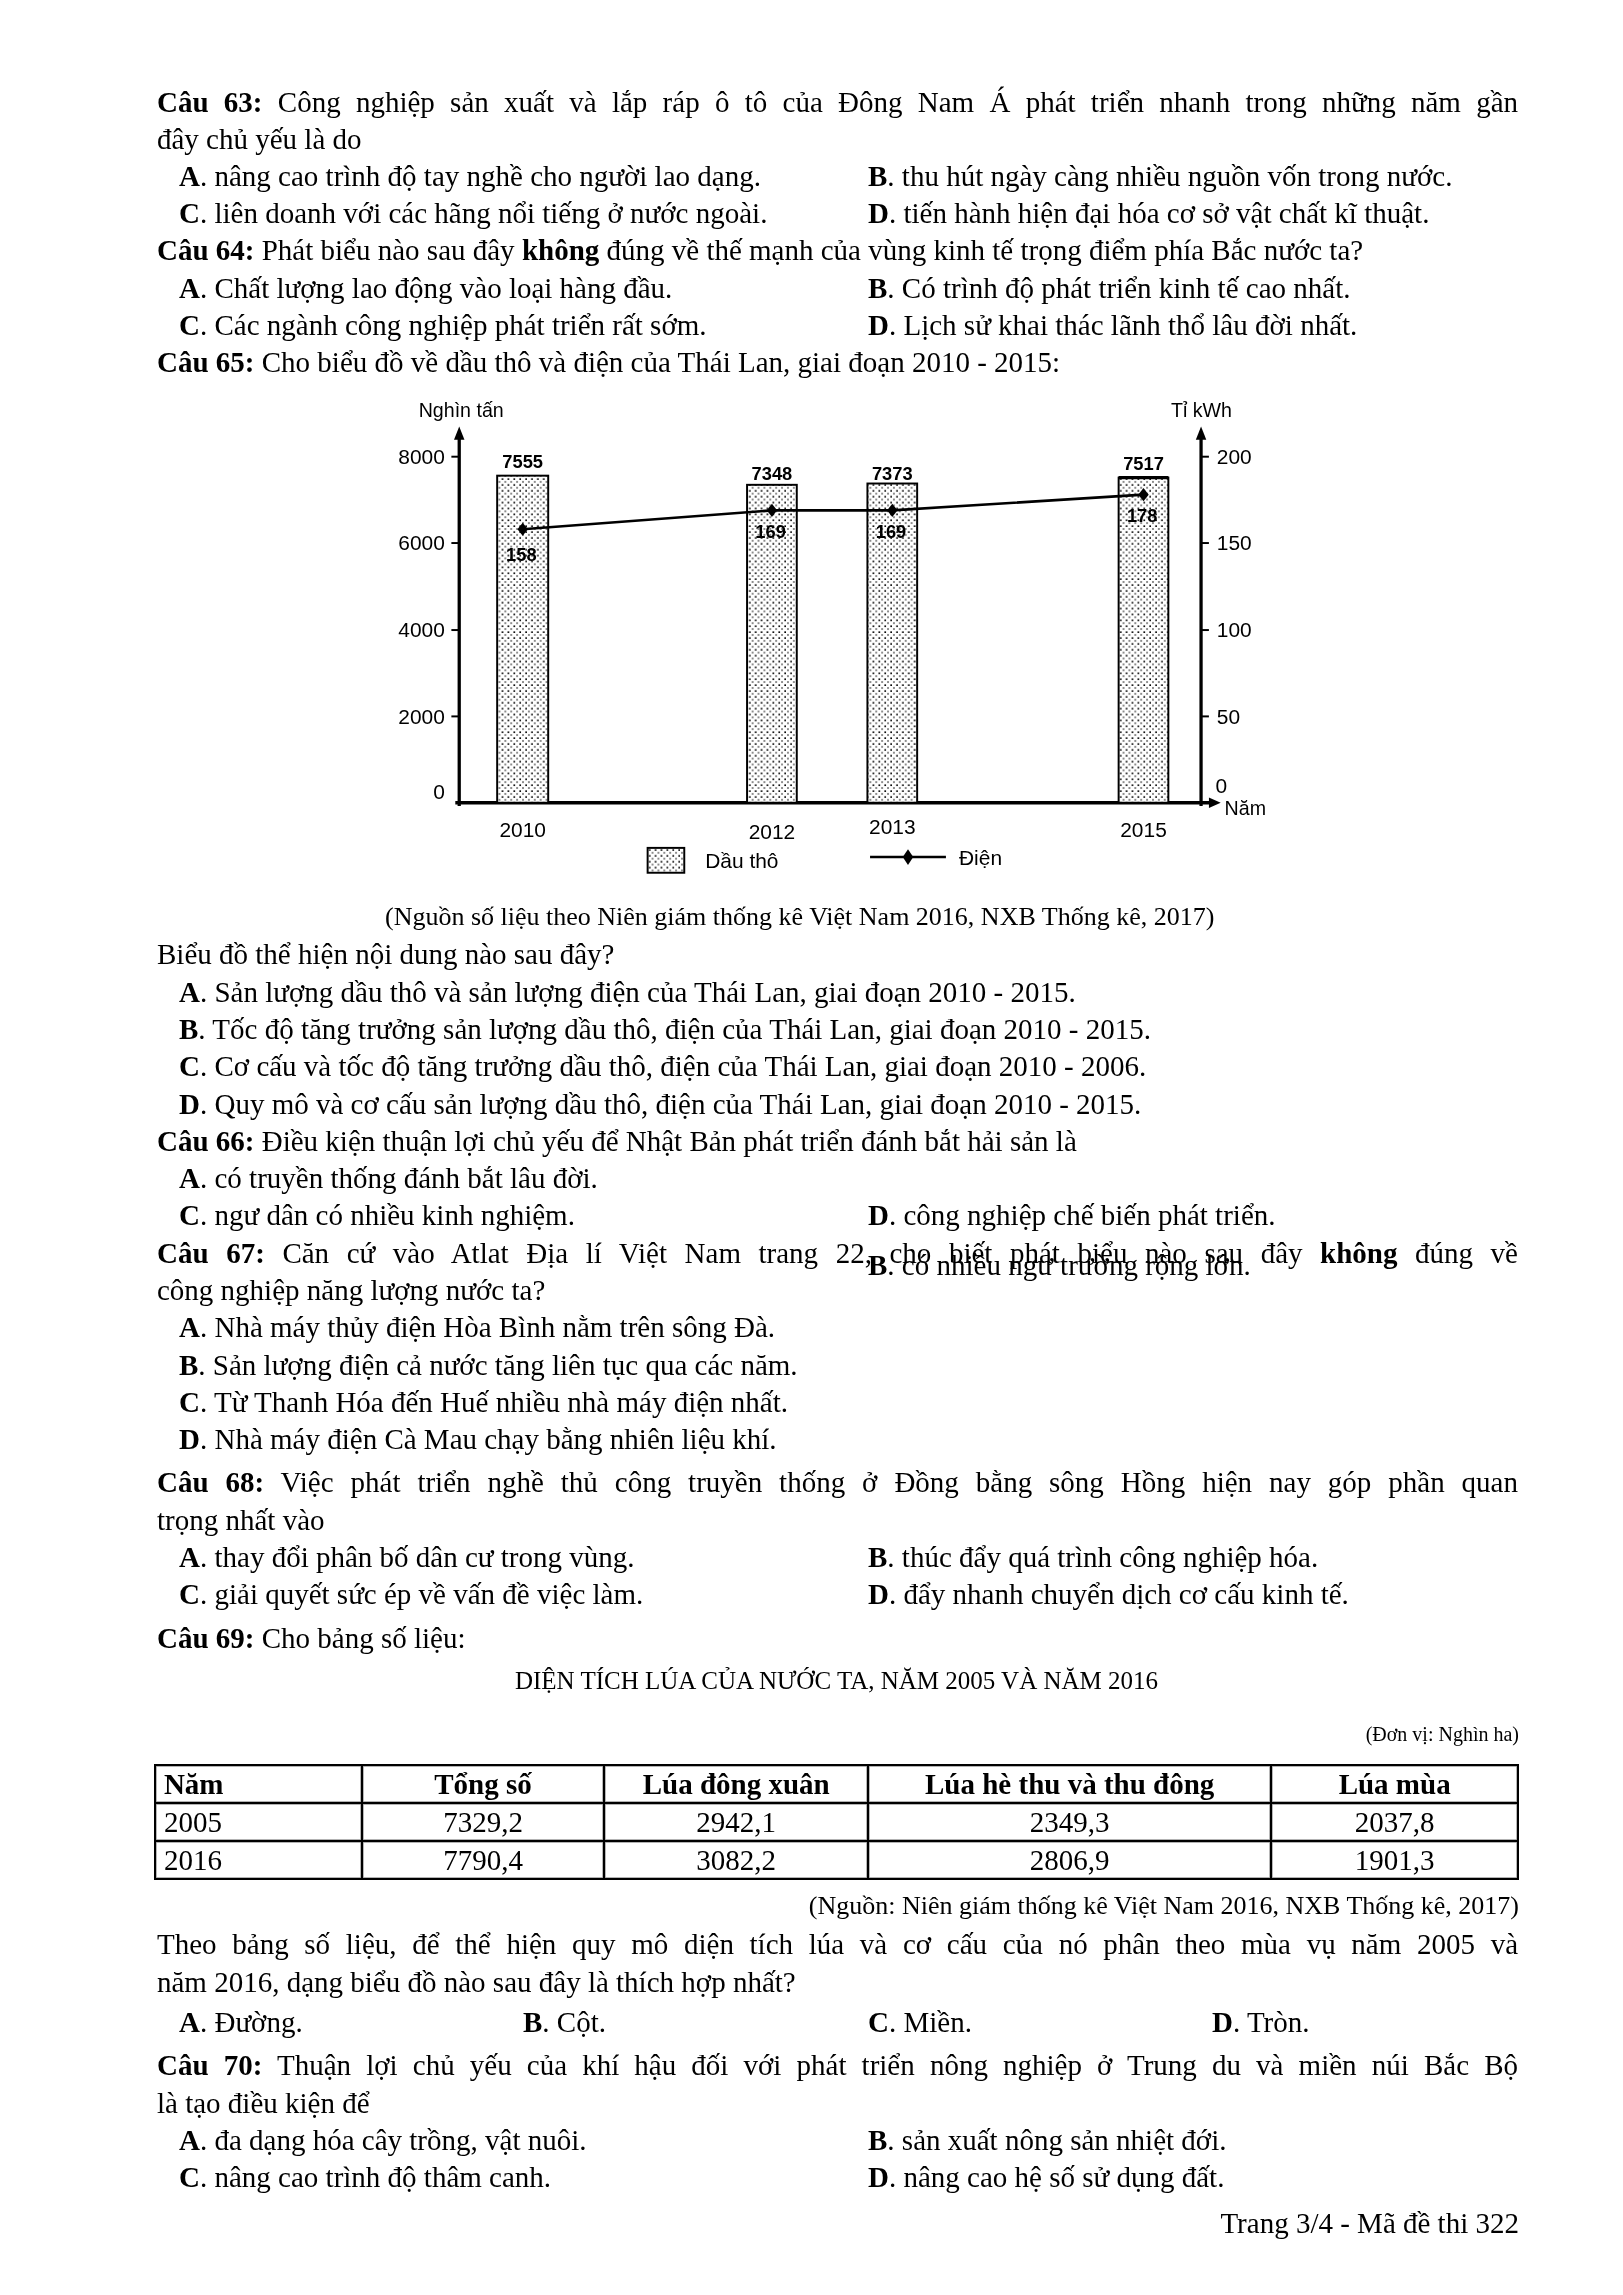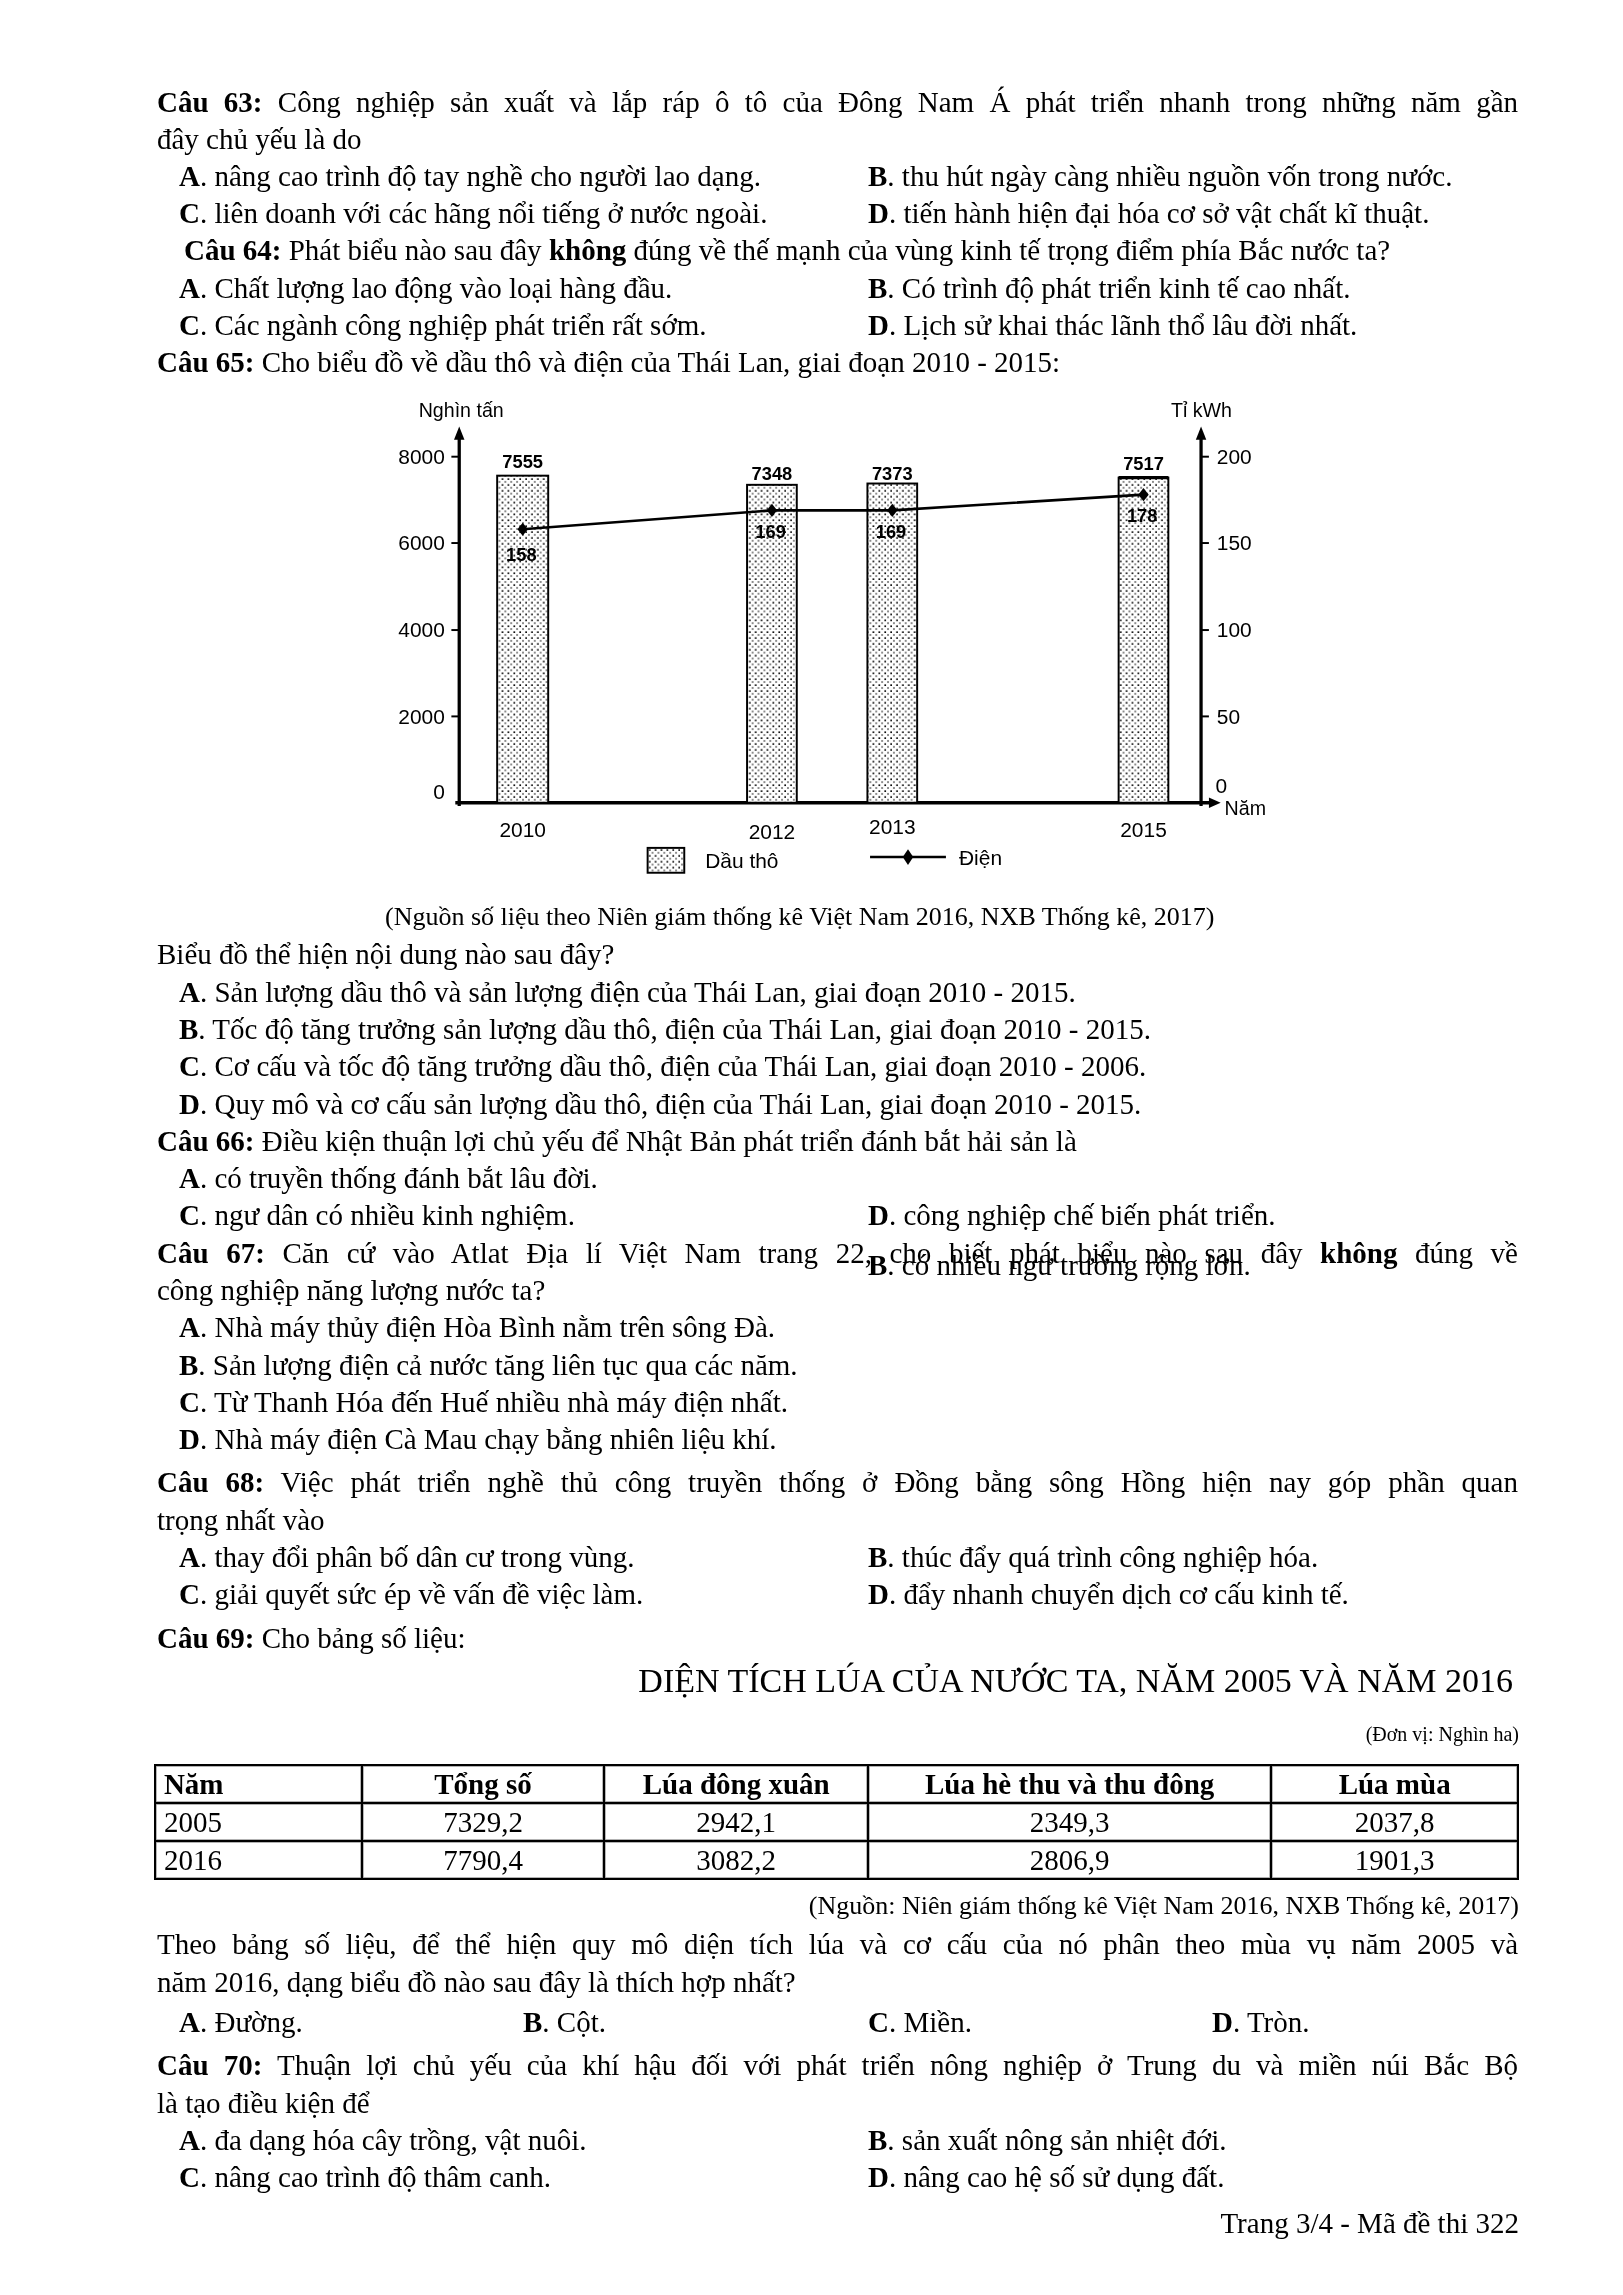--- a/index.html
+++ b/index.html
@@ -27,21 +27,21 @@
 </head>
 <body>
 
 <div class="ln justify" style="top:84px;"><b>Câu 63:</b><span> Công nghiệp sản xuất và lắp ráp ô tô của Đông Nam Á phát triển nhanh trong những năm gần</span></div>
 <div class="ln q" style="top:121px;">đây chủ yếu là do</div>
 <div class="ln" style="left:179px; top:158px;"><b>A</b><span>. nâng cao trình độ tay nghề cho người lao dạng.</span></div>
 <div class="ln" style="left:868px; top:158px;"><b>B</b><span>. thu hút ngày càng nhiều nguồn vốn trong nước.</span></div>
 <div class="ln" style="left:179px; top:195px;"><b>C</b><span>. liên doanh với các hãng nổi tiếng ở nước ngoài.</span></div>
 <div class="ln" style="left:868px; top:195px;"><b>D</b><span>. tiến hành hiện đại hóa cơ sở vật chất kĩ thuật.</span></div>
 
-<div class="ln q" style="top:232px;margin-left:27px;"><b>Câu 64:</b><span> Phát biểu nào sau đây </span><b>không</b><span> đúng về thế mạnh của vùng kinh tế trọng điểm phía Bắc nước ta?</span></div>
+<div class="ln q" style="top:232px;"><b>Câu 64:</b><span> Phát biểu nào sau đây </span><b>không</b><span> đúng về thế mạnh của vùng kinh tế trọng điểm phía Bắc nước ta?</span></div>
 <div class="ln" style="left:179px; top:270px;"><b>A</b><span>. Chất lượng lao động vào loại hàng đầu.</span></div>
 <div class="ln" style="left:868px; top:270px;"><b>B</b><span>. Có trình độ phát triển kinh tế cao nhất.</span></div>
 <div class="ln" style="left:179px; top:307px;"><b>C</b><span>. Các ngành công nghiệp phát triển rất sớm.</span></div>
 <div class="ln" style="left:868px; top:307px;"><b>D</b><span>. Lịch sử khai thác lãnh thổ lâu đời nhất.</span></div>
 
 <div class="ln q" style="top:344px;"><b>Câu 65:</b><span> Cho biểu đồ về dầu thô và điện của Thái Lan, giai đoạn 2010 - 2015:</span></div>
 
 <svg class="chart" width="1623" height="2295" viewBox="0 0 2481 3508" xmlns="http://www.w3.org/2000/svg">
   <defs>
     <pattern id="dots" width="9" height="9" patternUnits="userSpaceOnUse">
@@ -156,21 +156,21 @@
 <div class="ln" style="left:179px; top:1421px;"><b>D</b><span>. Nhà máy điện Cà Mau chạy bằng nhiên liệu khí.</span></div>
 
 <div class="ln justify" style="top:1464px;"><b>Câu 68:</b><span> Việc phát triển nghề thủ công truyền thống ở Đồng bằng sông Hồng hiện nay góp phần quan</span></div>
 <div class="ln q" style="top:1502px;">trọng nhất vào</div>
 <div class="ln" style="left:179px; top:1539px;"><b>A</b><span>. thay đổi phân bố dân cư trong vùng.</span></div>
 <div class="ln" style="left:868px; top:1539px;"><b>B</b><span>. thúc đẩy quá trình công nghiệp hóa.</span></div>
 <div class="ln" style="left:179px; top:1576px;"><b>C</b><span>. giải quyết sức ép về vấn đề việc làm.</span></div>
 <div class="ln" style="left:868px; top:1576px;"><b>D</b><span>. đẩy nhanh chuyển dịch cơ cấu kinh tế.</span></div>
 
 <div class="ln q" style="top:1620px;"><b>Câu 69:</b><span> Cho bảng số liệu:</span></div>
-<div class="ln" style="left:148px; width:1365px; text-align:right; top:1662px; font-size:34px;">DIỆN TÍCH LÚA CỦA NƯỚC TA, NĂM 2005 VÀ NĂM 2016</div>
+<div class="ln" style="left:154px; width:1365px; text-align:center; top:1662px; font-size:25px;">DIỆN TÍCH LÚA CỦA NƯỚC TA, NĂM 2005 VÀ NĂM 2016</div>
 <div class="ln italic" style="left:154px; width:1365px; text-align:right; top:1716px; font-size:20px;">(Đơn vị: Nghìn ha)</div>
 
 <table class="data">
   <colgroup>
     <col style="width:207px">
       <col style="width:243px">
       <col style="width:264px">
       <col style="width:404px">
       <col style="width:247px">
   </colgroup>

